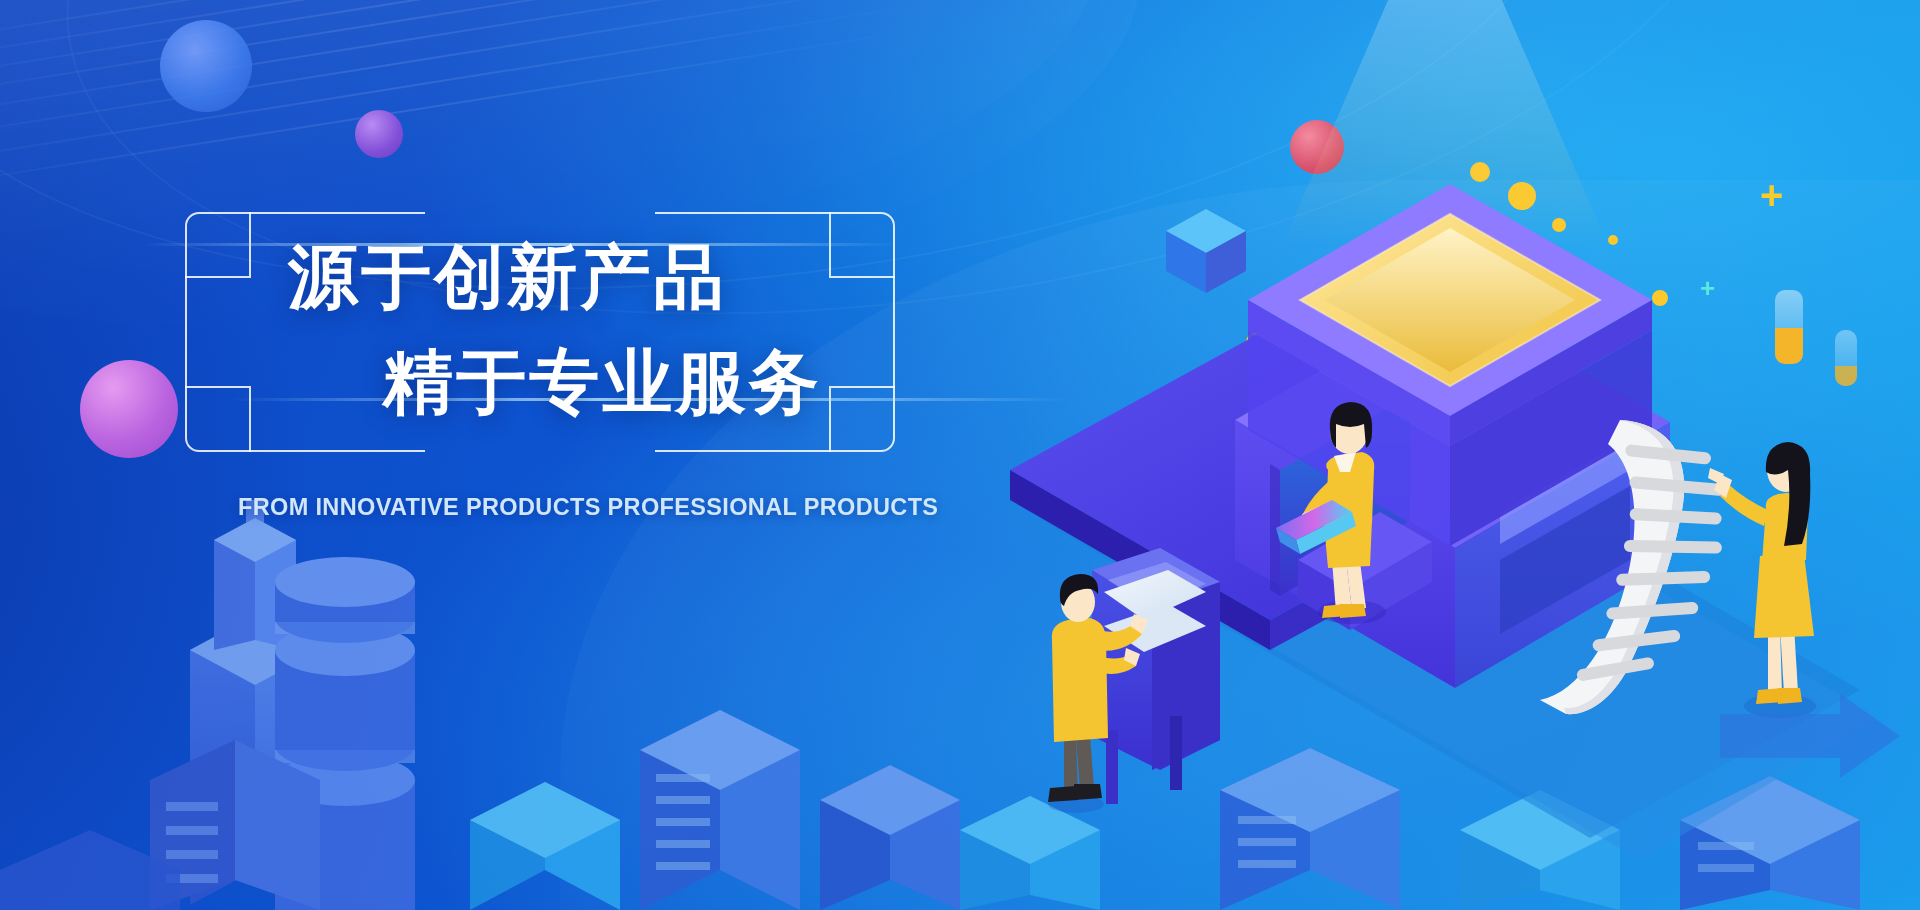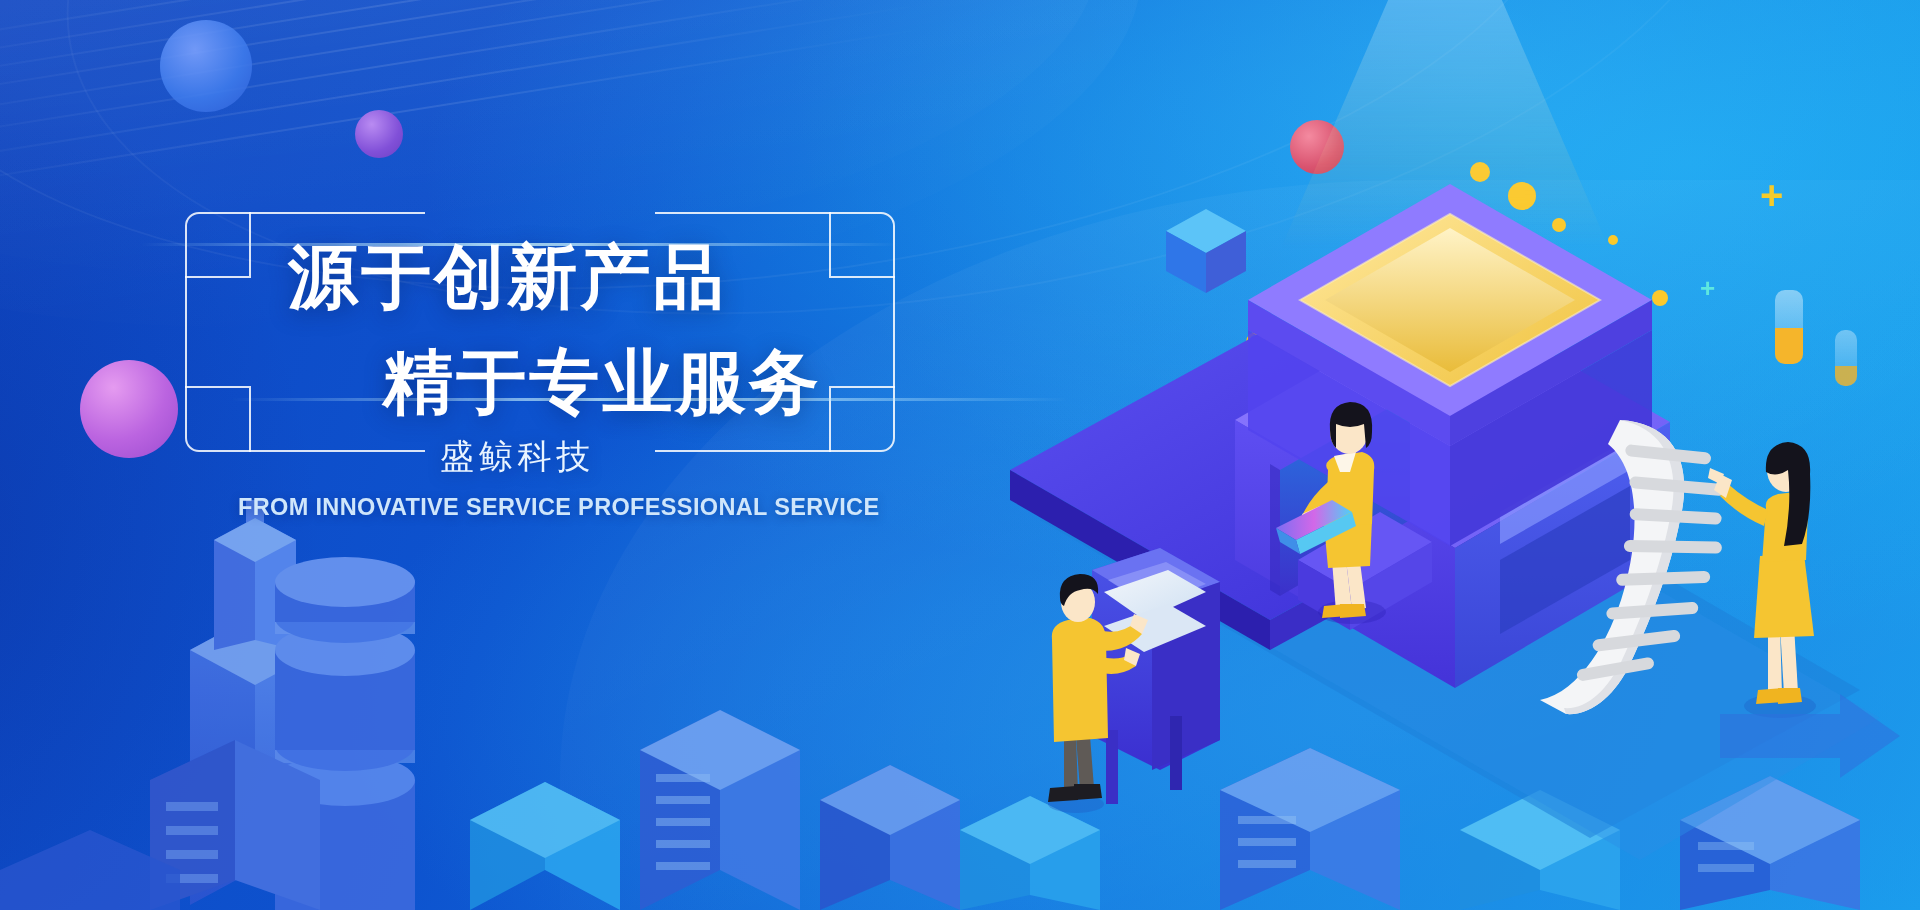--- a/index.html
+++ b/index.html
@@ -486,17 +486,16 @@
       <span class="ln ln-l"></span>
       <span class="ln ln-r"></span>
     </div>
 
     <div class="glow-line gl1"></div>
     <div class="glow-line gl2"></div>
 
     <div class="headline hl1">源于创新产品</div>
     <div class="headline hl2">精于专业服务</div>
 
-    <div class="brand">盛鲸科技</div>
-    <div class="entext">FROM INNOVATIVE SERVICE PROFESSIONAL SERVICE</div>
+    <div class="entext">FROM INNOVATIVE PRODUCTS PROFESSIONAL PRODUCTS</div>
   </div>
 
 </div>
 
 </body></html>

